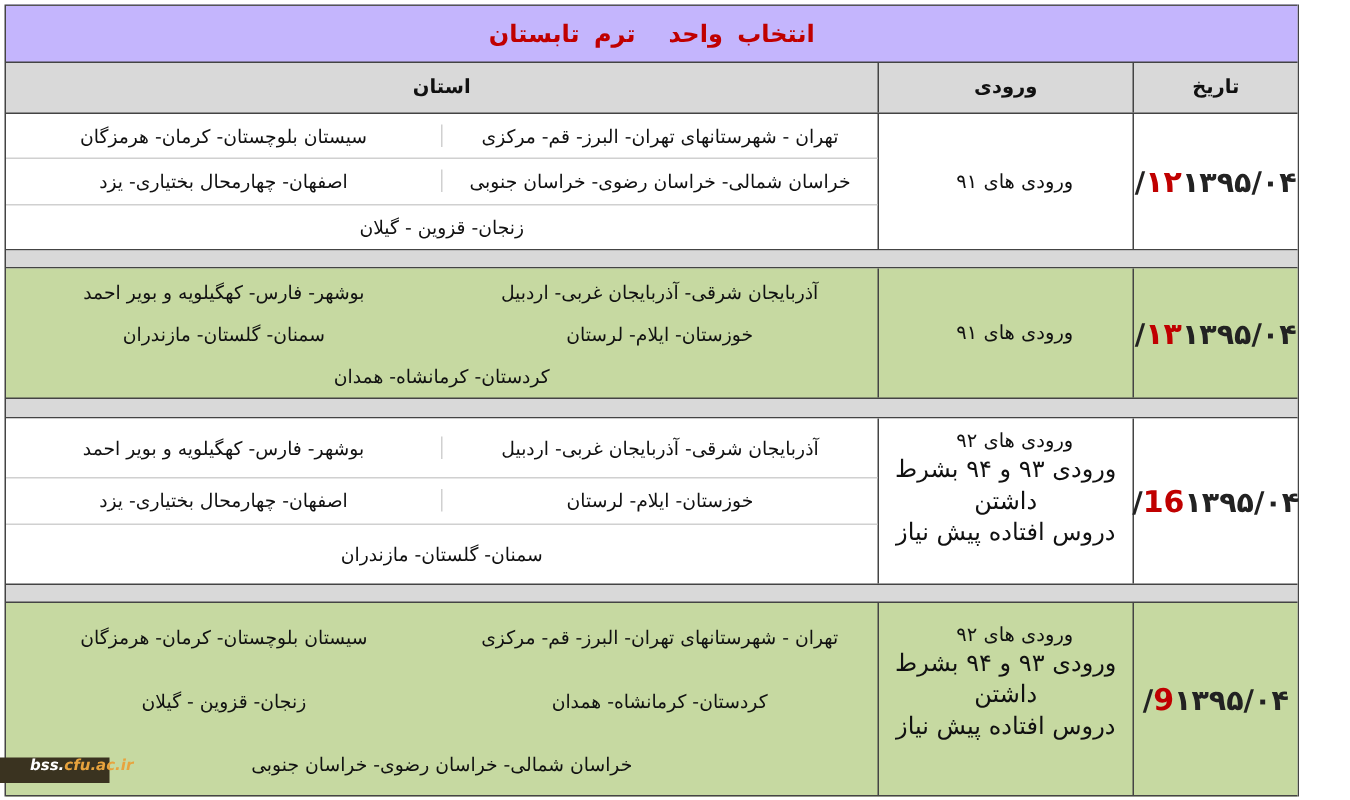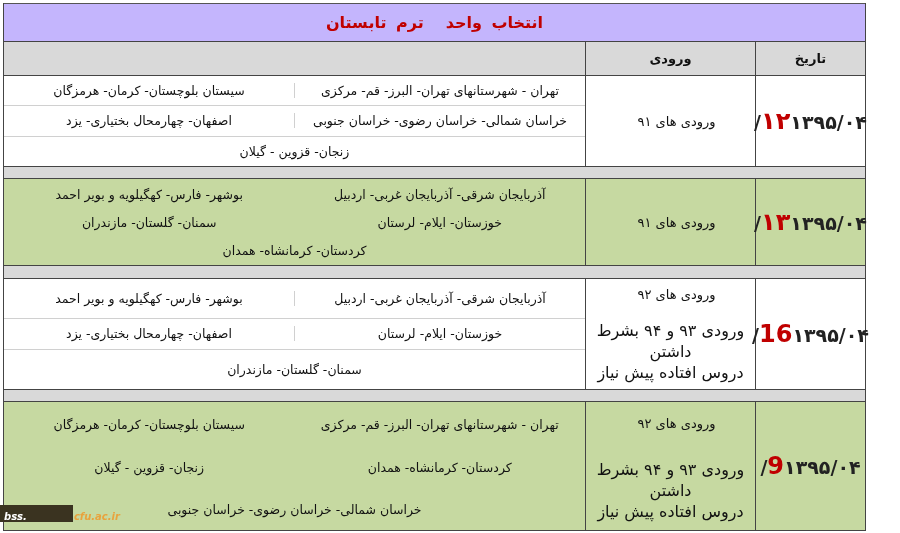--- a/index.html
+++ b/index.html
@@ -12,49 +12,50 @@
   .hcell { display:flex; align-items:center; justify-content:center; font-weight:bold; font-size:13px; color:#111; box-sizing:border-box; }
   .c-date { width:110px; border-left:1.5px solid #444; }
   .c-entry { width:170px; border-left:1.5px solid #444; }
   .c-prov { flex:1; }
   .sep { background:#d9d9d9; border-bottom:1.5px solid #444; }
   .row { display:flex; border-bottom:1.5px solid #444; }
   .row.white { background:#ffffff; }
   .row.green { background:#c6d9a1; }
   .cell { box-sizing:border-box; display:flex; align-items:center; justify-content:center; color:#111; font-size:12.5px; }
   .date { font-size:19px; font-weight:bold; color:#222; direction:rtl; letter-spacing:0.5px; }
-  .date .day { color:#c00000; font-size:24px; }
-  .entry-stack { flex-direction:column; justify-content:space-between; padding:8px 0 6px 0; text-align:center; }
+  .date .day { color:#c00000; font-size:20px; }
+  .entry-stack { flex-direction:column; justify-content:flex-start; padding:8px 0 6px 0; text-align:center; }
   .entry-main { font-size:13px;margin-left:12px; }
   .entry-note { font-size:16px; line-height:21px; }
   .prov { flex:1; flex-direction:column; align-items:stretch; }
   .prov-line { display:flex; align-items:center; font-size:12.5px; }
   .prov-line .pc { flex:1; text-align:center; }
   .prov-line.full .pc { text-align:center; }
   .grid .prov-line { border-bottom:1px solid #d0d0d0; }
   .grid .prov-line:last-child { border-bottom:none; }
   .grid .prov-line .pc:first-child { border-left:1px solid #d0d0d0; }
   .grid .prov-line.full .pc { border-left:none; }
-  .watermark { position:absolute; left:0; top:505px; width:73px; height:17px; background:#3a3320; color:#fff; font-size:10px; font-weight:bold; font-style:italic; display:flex; align-items:flex-end; padding-left:4px; box-sizing:border-box; direction:ltr;gap:47px; }
+  .watermark { position:absolute; left:0; top:505px; width:73px; height:17px; background:#3a3320; color:#fff; font-size:10px; font-weight:bold; font-style:italic; display:flex; align-items:flex-start; padding-left:20px; box-sizing:border-box; direction:ltr; }
   .watermark .dom { color:#e8a33d; }
 </style>
 </head>
 <body>
 
 <div class="table">
 
   <div class="title-row">
     <span class="title">
       <span>انتخاب واحد</span><span class="gap"></span><span>ترم تابستان</span>
     </span>
   </div>
 
   <div class="header-row">
     <div class="hcell c-date">تاریخ</div>
     <div class="hcell c-entry">ورودی</div>
+    <div class="hcell c-prov">استان</div>
   </div>
 
   <div class="row white" style="height:90px;">
     <div class="cell c-date">
       <span class="date"><span class="day">۱۲</span><span>۱۳۹۵/۰۴/</span></span>
     </div>
     <div class="cell c-entry">
       <span class="entry-main">ورودی های ۹۱</span>
     </div>
     <div class="cell prov grid">

